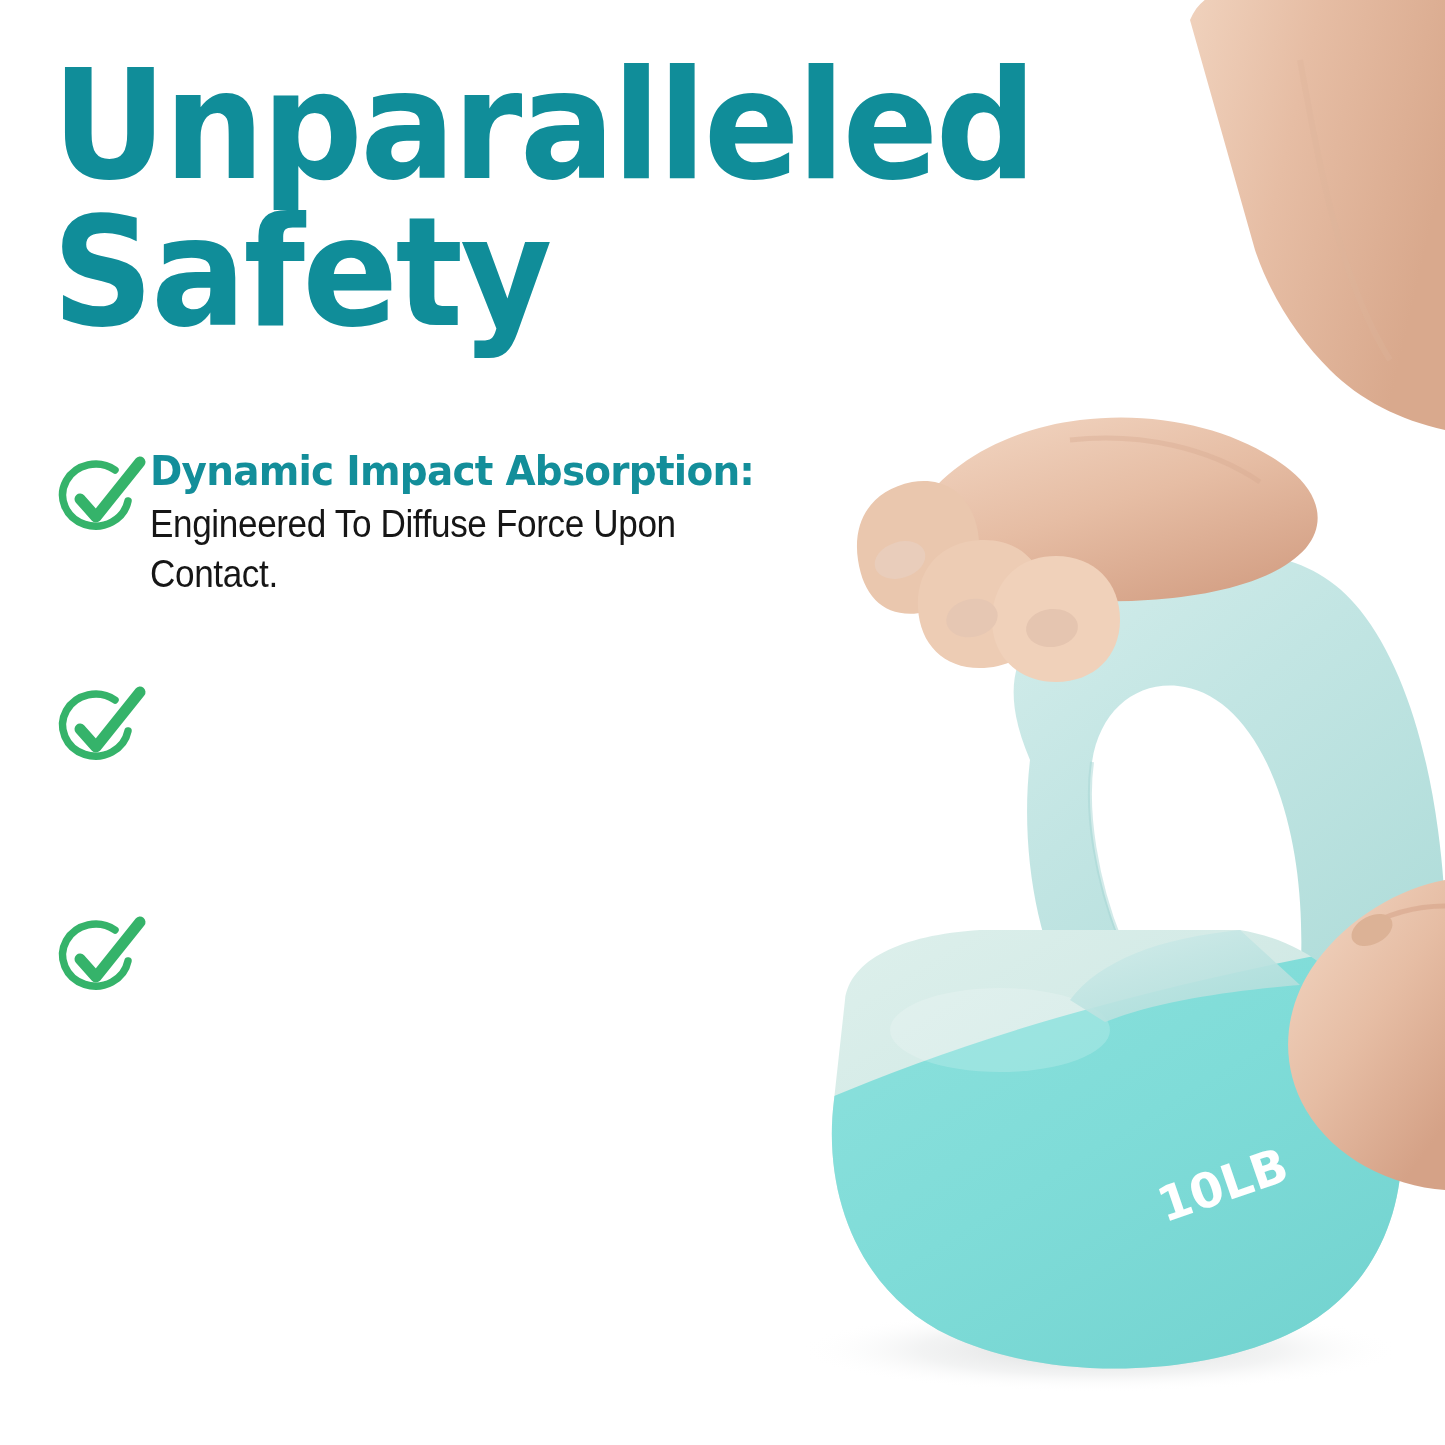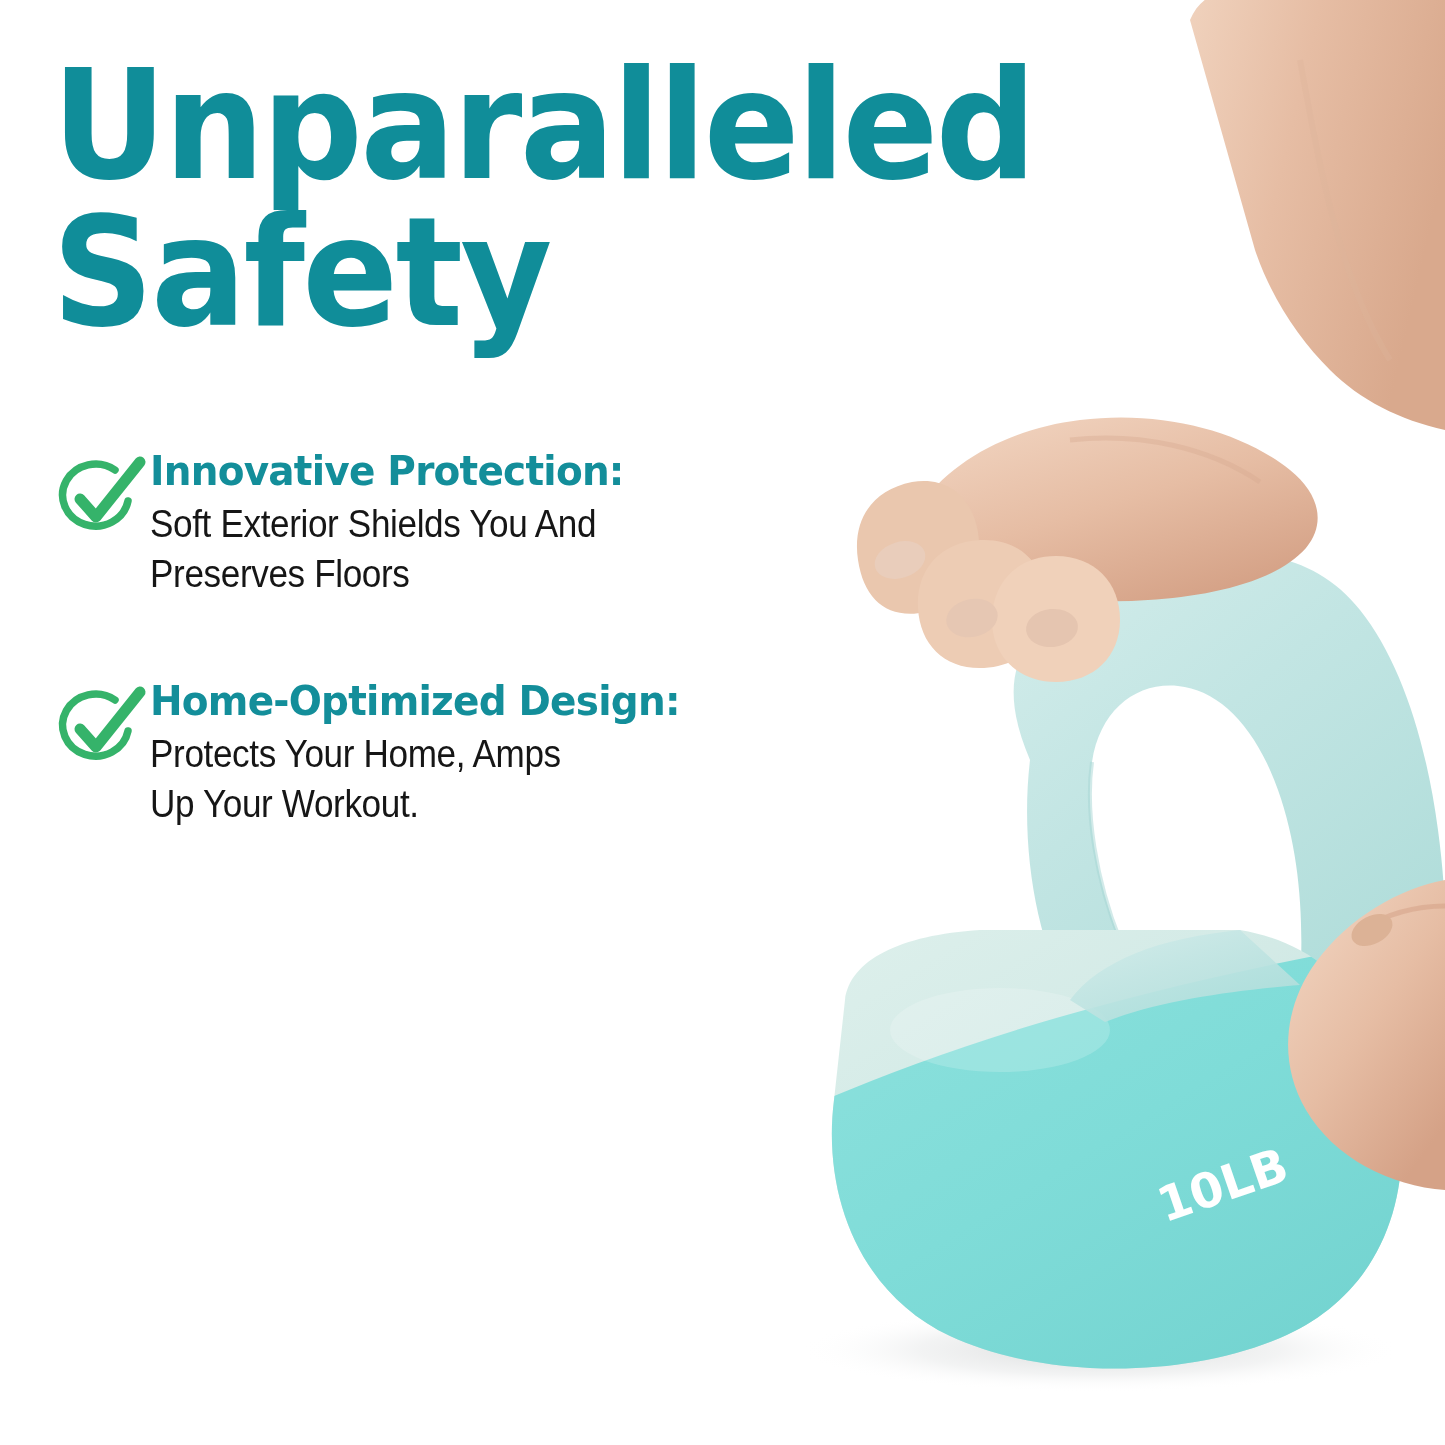--- a/index.html
+++ b/index.html
@@ -222,44 +222,47 @@
     </svg>
   </div>
 
   <div class="lb-label">10LB</div>
 
   <h1 class="headline">Unparalleled
 Safety</h1>
 
   <div class="bullets">
 
-
     <div class="bullet">
       <span class="icon-wrap">
         <svg viewBox="0 0 96 88" xmlns="http://www.w3.org/2000/svg">
           <path d="M63 16 A33 31 0 1 0 76 47" fill="none" stroke="#35b36a" stroke-width="7.5" stroke-linecap="round"></path>
           <path d="M28 45 L44 63 L88 8" fill="none" stroke="#35b36a" stroke-width="11" stroke-linecap="round" stroke-linejoin="round"></path>
         </svg>
       </span>
       <div class="texts">
-        <div class="b-title">Innovative Protection:</div>
-        <div class="b-body">Soft Exterior Shields You And
-Preserves Floors</div>
+        <div class="b-title">Dynamic Impact Absorption:</div>
+        <div class="b-body">Engineered To Diffuse Force Upon
+Contact.</div>
       </div>
     </div>
-
 
     <div class="bullet">
       <span class="icon-wrap">
         <svg viewBox="0 0 96 88" xmlns="http://www.w3.org/2000/svg">
           <path d="M63 16 A33 31 0 1 0 76 47" fill="none" stroke="#35b36a" stroke-width="7.5" stroke-linecap="round"></path>
           <path d="M28 45 L44 63 L88 8" fill="none" stroke="#35b36a" stroke-width="11" stroke-linecap="round" stroke-linejoin="round"></path>
         </svg>
       </span>
-      <div class="texts">
-        <div class="b-title">Home-Optimized Design:</div>
-        <div class="b-body">Protects Your Home, Amps
-Up Your Workout.</div>
-      </div>
+    </div>
+
+
+    <div class="bullet">
+      <span class="icon-wrap">
+        <svg viewBox="0 0 96 88" xmlns="http://www.w3.org/2000/svg">
+          <path d="M63 16 A33 31 0 1 0 76 47" fill="none" stroke="#35b36a" stroke-width="7.5" stroke-linecap="round"></path>
+          <path d="M28 45 L44 63 L88 8" fill="none" stroke="#35b36a" stroke-width="11" stroke-linecap="round" stroke-linejoin="round"></path>
+        </svg>
+      </span>
     </div>
 
   </div>
 </div>
 
 </body></html>

